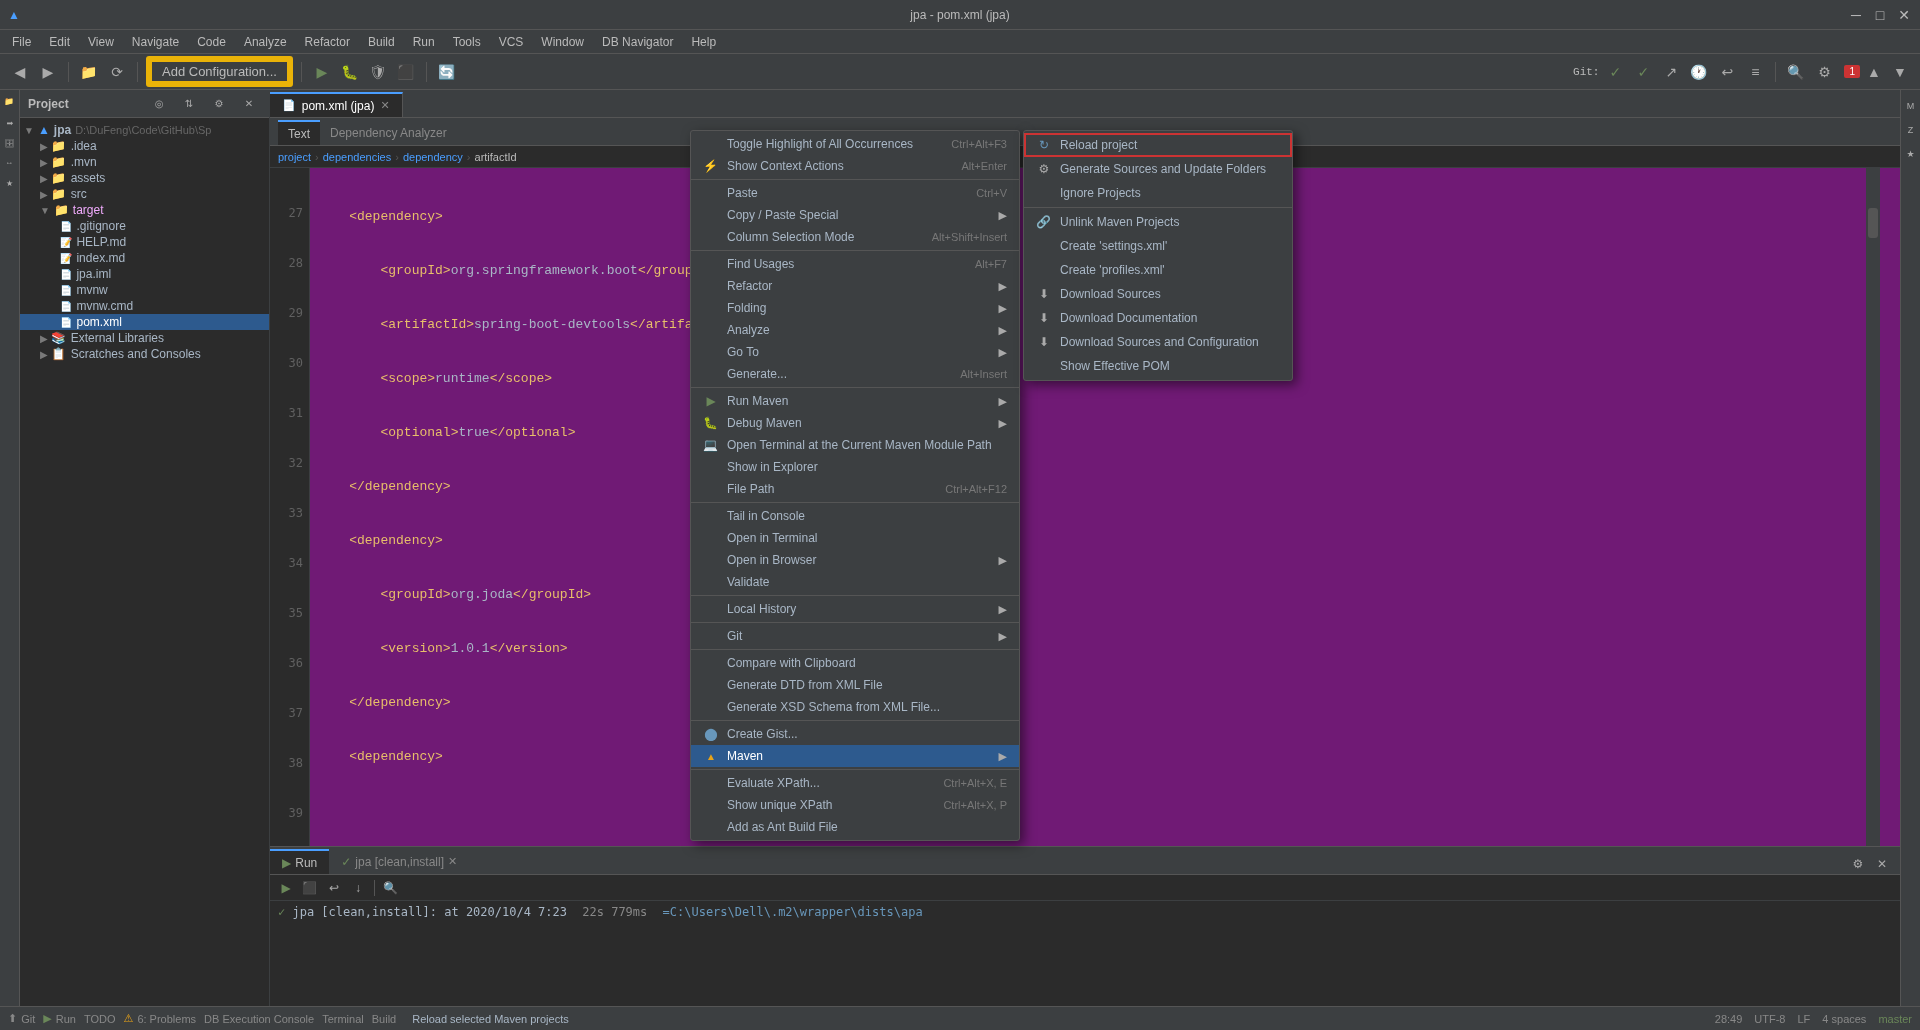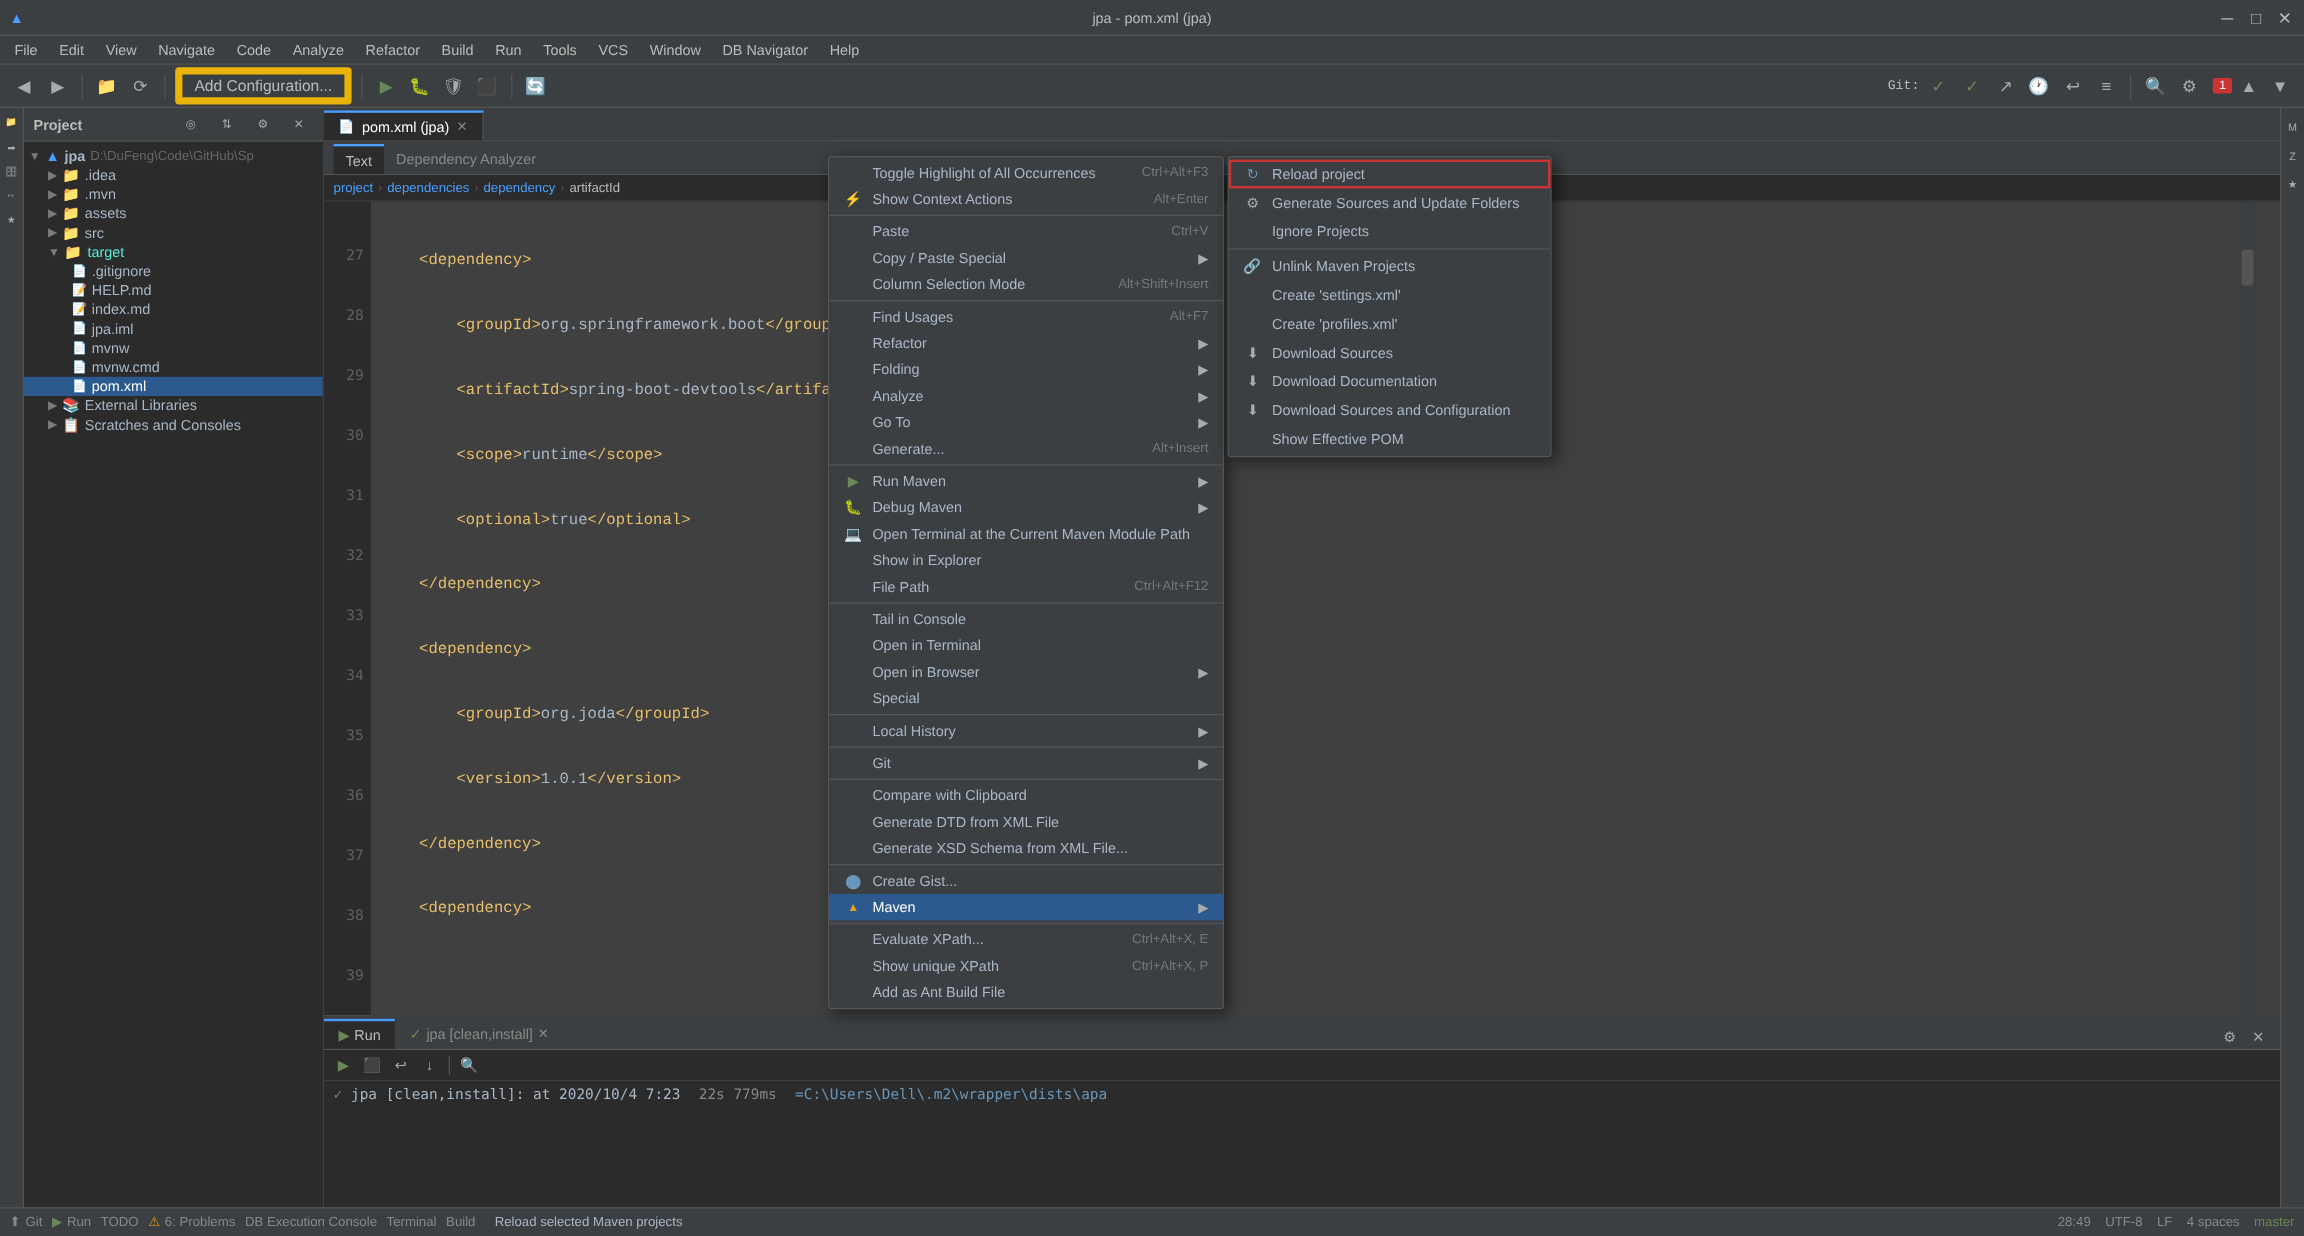--- a/index.html
+++ b/index.html
@@ -230,21 +230,21 @@
       user-select: none;
     }
     .line-num { padding: 0 6px; line-height: 18px; margin-top: 32px; }
     #code-content {
       flex: 1;
       padding: 4px 8px;
       font-family: 'Courier New', monospace;
       font-size: 13px;
       line-height: 18px;
       overflow: auto;
-      background: #404040;
+      background: #701a75;
       white-space: pre;
       color: #a9b7c6;
     }
     .tag { color: #e8bf6a; }
 
     
     #context-menu {
       position: absolute;
       top: 130px;
       left: 690px;
@@ -528,21 +528,21 @@
         <span>assets</span>
       </div>
       <div class="tree-item" style="padding-left:20px;">
         <span class="arrow">▶</span>
         <span class="folder-icon">📁</span>
         <span>src</span>
       </div>
       <div class="tree-item" style="padding-left:20px;">
         <span class="arrow">▼</span>
         <span style="color:#e8a317;">📁</span>
-        <span style="color:#5eead4;">target</span>
+        <span style="color:#f0abfc;">target</span>
       </div>
       <div class="tree-item" style="padding-left:40px;">
         <span style="color:#aaa; font-size:10px;">📄</span>
         <span>.gitignore</span>
       </div>
       <div class="tree-item" style="padding-left:40px;">
         <span style="color:#6897bb; font-size:10px;">📝</span>
         <span>HELP.md</span>
       </div>
       <div class="tree-item" style="padding-left:40px;">
@@ -828,21 +828,21 @@
   <div class="cm-item">
     <div class="cm-item-left">
       <span class="cm-icon"></span>
       <span>Open in Browser</span>
     </div>
     <span class="cm-arrow">▶</span>
   </div>
   <div class="cm-item">
     <div class="cm-item-left">
       <span class="cm-icon"></span>
-      <span>Special</span>
+      <span>Validate</span>
     </div>
   </div>
   <div class="cm-sep"></div>
   <div class="cm-item">
     <div class="cm-item-left">
       <span class="cm-icon"></span>
       <span>Local History</span>
     </div>
     <span class="cm-arrow">▶</span>
   </div>

